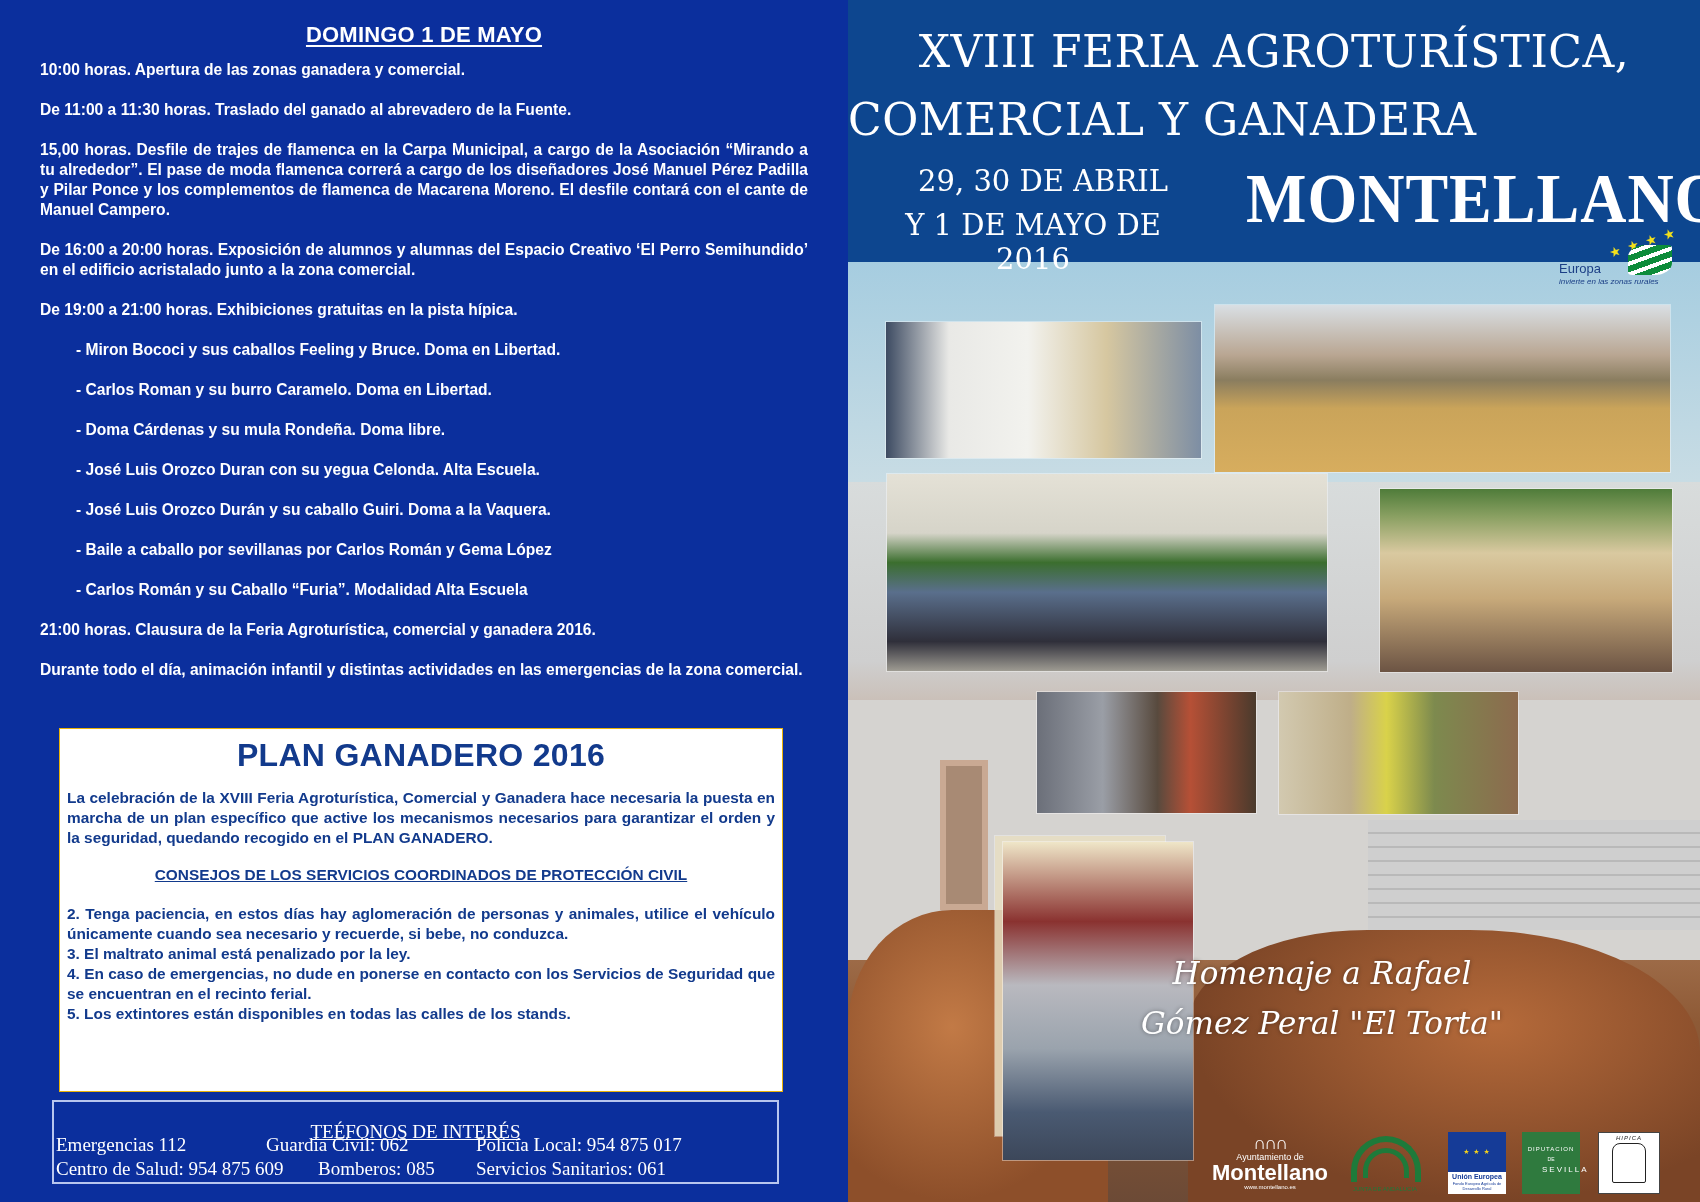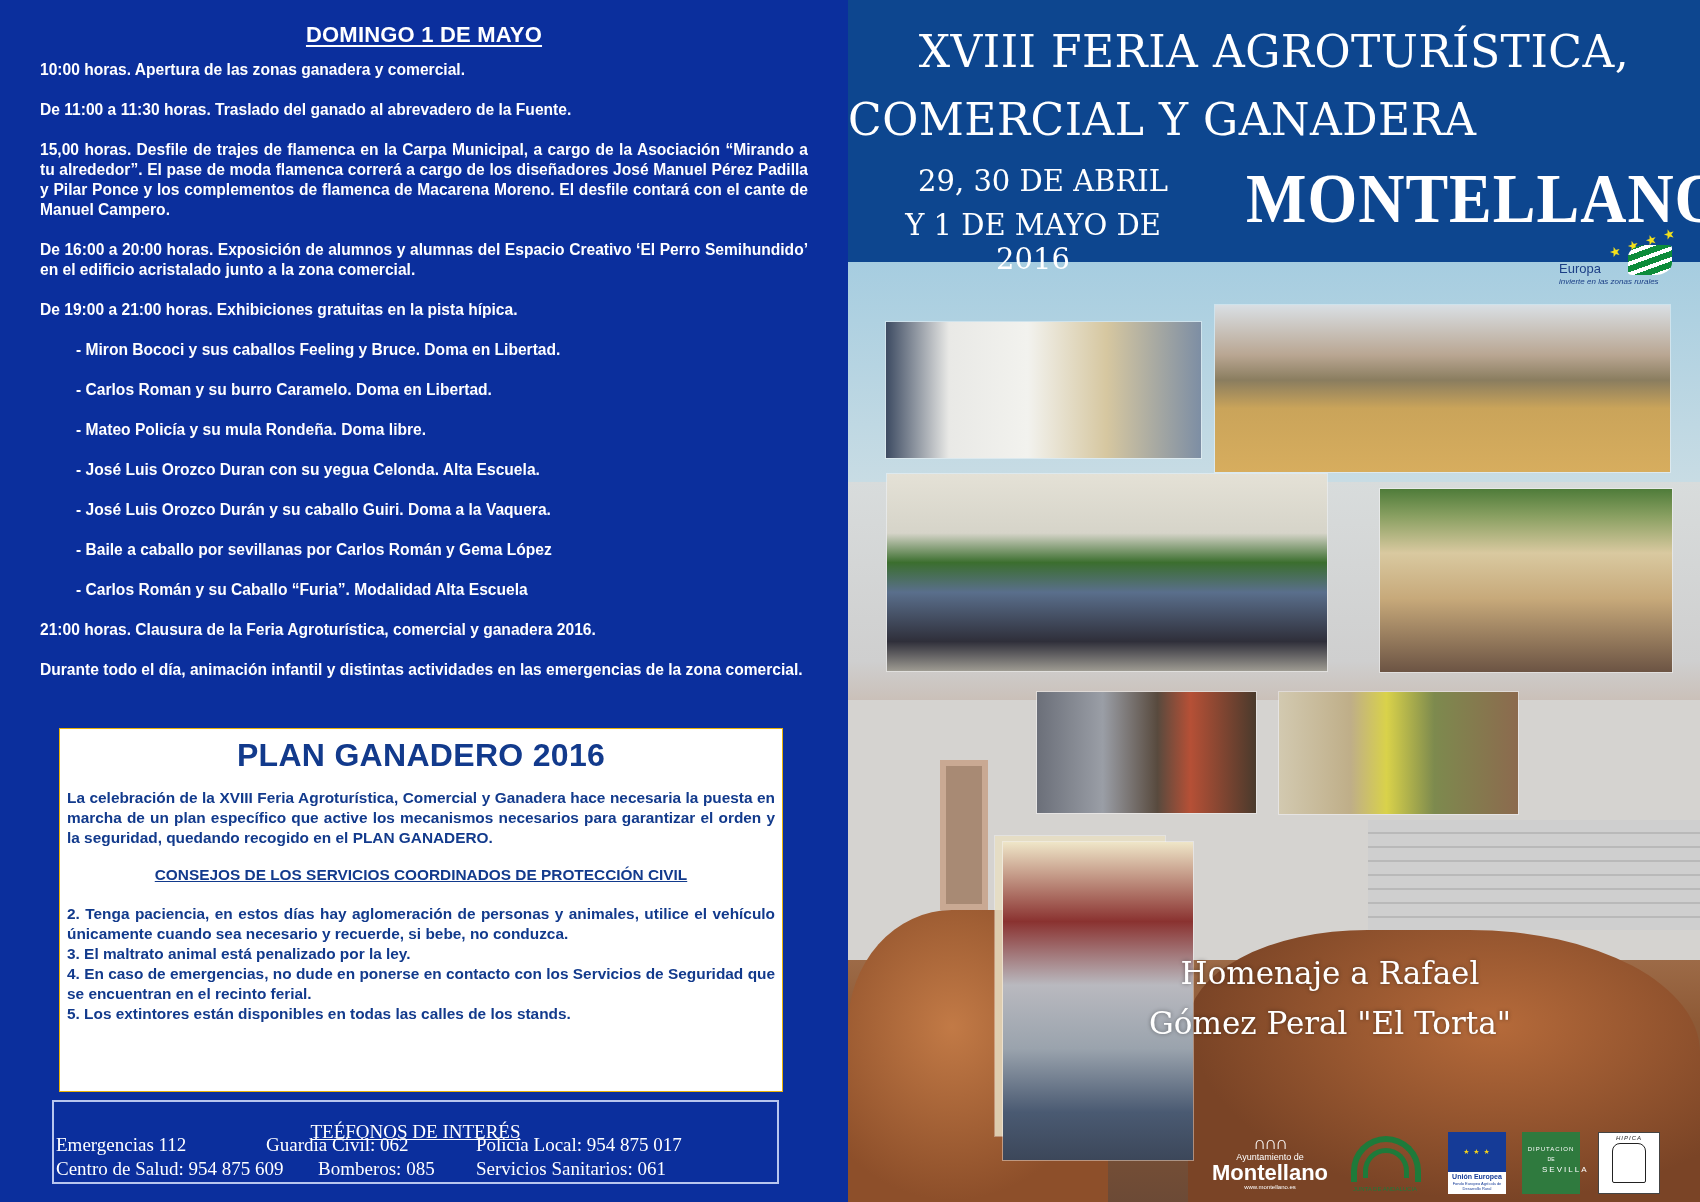--- a/index.html
+++ b/index.html
@@ -57,22 +57,22 @@
   .photo { position:absolute; overflow:hidden; box-shadow:0 0 0 1px rgba(255,255,255,0.4); }
   .ph1 { left:38px; top:322px; width:315px; height:136px; background:linear-gradient(90deg,#3d4b62 0%,#e9e9e6 20%,#f2f2ee 45%,#d6c7a0 70%,#7d8ea4 100%); }
   .ph2 { left:367px; top:305px; width:455px; height:167px; background:linear-gradient(180deg,#d9dfe4 0%,#b9a692 30%,#8a7d5f 45%,#caa45a 62%,#d7ad5e 100%); }
   .ph3 { left:39px; top:474px; width:440px; height:197px; background:linear-gradient(180deg,#e4e1d6 0%,#d6d4c9 30%,#3b6e2e 45%,#5a6f8c 60%,#2f2f3a 85%,#9e9b92 100%); }
   .ph4 { left:532px; top:489px; width:292px; height:183px; background:linear-gradient(180deg,#4f7c3a 0%,#8aa062 15%,#d9c9a0 35%,#c7a97a 60%,#6c5444 100%); }
   .ph5 { left:189px; top:692px; width:219px; height:121px; background:linear-gradient(90deg,#6b6f79 0%,#9a9ea6 30%,#584a3e 55%,#b65036 70%,#4a3a2c 100%); }
   .ph6 { left:431px; top:692px; width:239px; height:122px; background:linear-gradient(90deg,#d2c9b0 0%,#bfae88 30%,#d9d24a 45%,#7d8a4e 65%,#8c6a4e 100%); }
   .ph7 { left:155px; top:842px; width:190px; height:318px; background:linear-gradient(180deg,#efe6c8 0%,#8a3230 25%,#b9b9bf 45%,#9aa3ad 65%,#4a5a72 85%,#3c475a 100%); }
   .ph7b { left:147px; top:836px; width:170px; height:300px; background:#e8dfc4; opacity:0.85; }
 
-  .homenaje { position:absolute; left:252px; top:948px; width:460px; text-align:center; color:#fff;
-              font-family:"DejaVu Serif", serif; font-size:31px; line-height:50px;
+  .homenaje { position:absolute; left:244px; top:948px; width:460px; text-align:center; color:#fff;
+              font-family:"DejaVu Serif", serif; font-style:italic; font-size:31px; line-height:50px;
               text-shadow:0 0 4px rgba(0,0,0,0.4); }
 
   .logos { position:absolute; left:362px; top:1132px; width:480px; height:70px; }
   .logo { position:absolute; top:0; }
   .lg-ayto { left:0; width:120px; height:70px; color:#fff; font-family:"Liberation Sans", sans-serif; text-align:center; }
   .lg-ayto .arches { font-size:18px; letter-spacing:-2px; line-height:18px; margin-top:2px; }
   .lg-ayto .small { font-size:9px; }
   .lg-ayto .big { font-size:22px; font-weight:bold; line-height:22px; }
   .lg-ayto .url { font-size:6px; }
   .lg-junta { left:135px; width:80px; height:66px; }
@@ -100,21 +100,21 @@
     <div class="day-title">DOMINGO 1 DE MAYO</div>
 
     <div class="sched">
       <p>10:00 horas. Apertura de las zonas ganadera y comercial.</p>
       <p>De 11:00 a 11:30 horas. Traslado del ganado al abrevadero de la Fuente.</p>
       <p>15,00 horas. Desfile de trajes de flamenca en la Carpa Municipal, a cargo de la Asociación “Mirando a tu alrededor”. El pase de moda flamenca correrá a cargo de los diseñadores José Manuel Pérez Padilla y Pilar Ponce y los complementos de flamenca de Macarena Moreno. El desfile contará con el cante de Manuel Campero.</p>
       <p>De 16:00 a 20:00 horas. Exposición de alumnos y alumnas del Espacio Creativo ‘El Perro Semihundido’ en el edificio acristalado junto a la zona comercial.</p>
       <p>De 19:00 a 21:00 horas. Exhibiciones gratuitas en la pista hípica.</p>
       <p class="sub">- Miron Bococi y sus caballos Feeling y Bruce.  Doma en Libertad.</p>
       <p class="sub">- Carlos Roman y su burro Caramelo. Doma en Libertad.</p>
-      <p class="sub">- Mateo Policía y su mula Rondeña. Doma libre.</p>
+      <p class="sub">- Doma Cárdenas y su mula Rondeña. Doma libre.</p>
       <p class="sub">- José Luis Orozco Duran con su yegua Celonda. Alta Escuela.</p>
       <p class="sub">- José Luis Orozco Durán y su caballo Guiri. Doma a la Vaquera.</p>
       <p class="sub">- Baile a caballo por sevillanas por Carlos Román y Gema López</p>
       <p class="sub">- Carlos Román y su Caballo “Furia”. Modalidad Alta Escuela</p>
       <p>21:00 horas. Clausura de la Feria Agroturística, comercial y ganadera 2016.</p>
       <p>Durante todo el día, animación infantil y distintas actividades en las emergencias de la zona comercial.</p>
     </div>
 
     <div class="plan">
       <div class="plan-title">PLAN GANADERO 2016</div>

